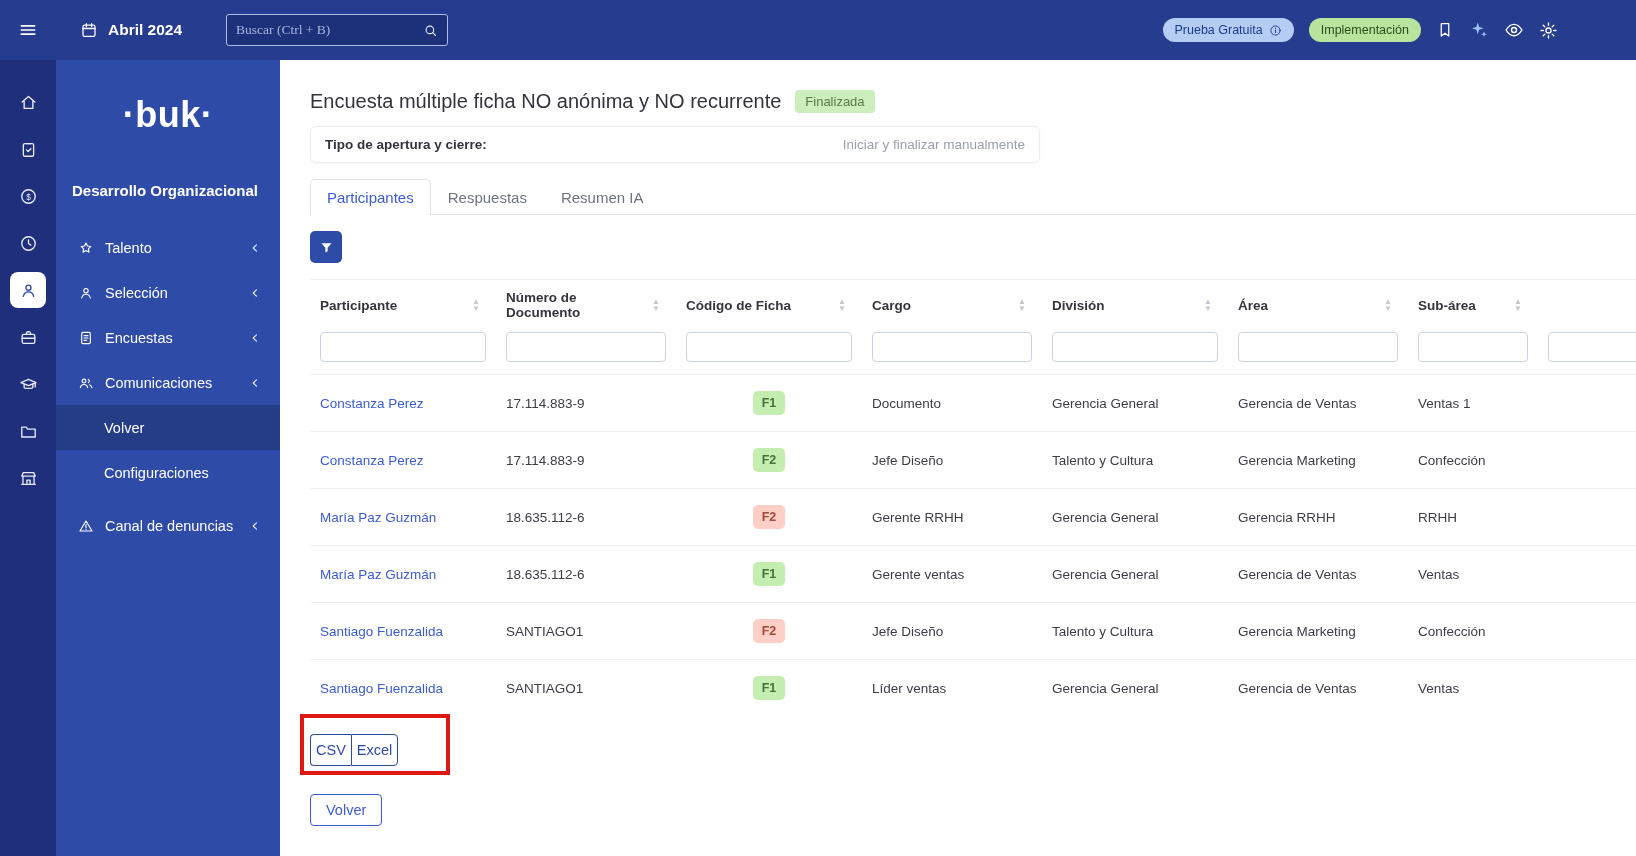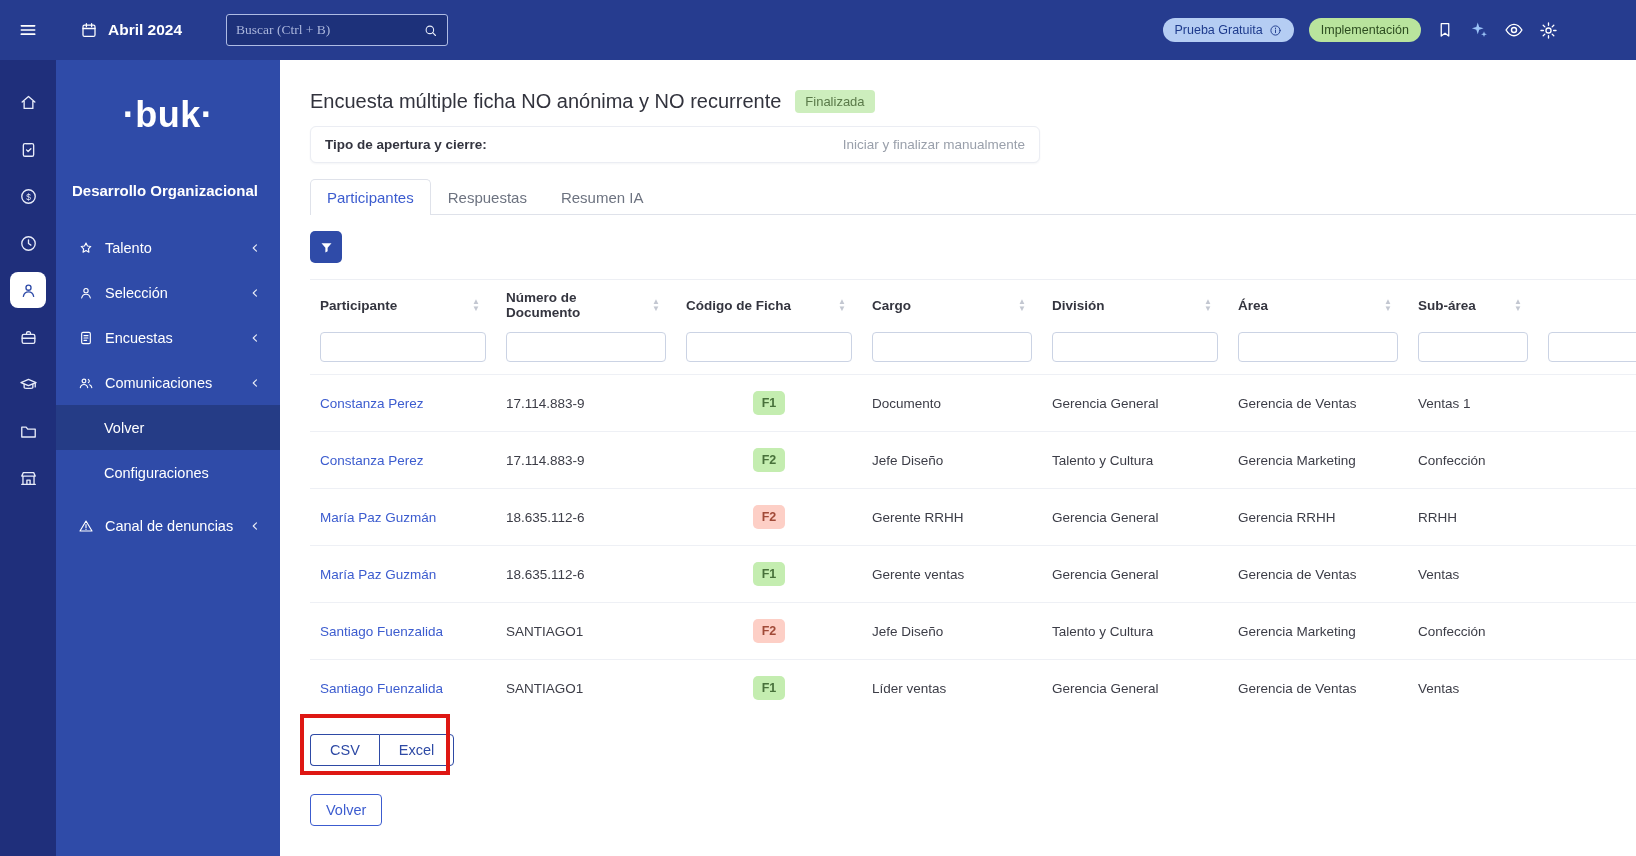--- a/index.html
+++ b/index.html
@@ -66,21 +66,21 @@
   
   .table-footer{display:flex;align-items:center;margin-top:16px;width:1326px;font-size:13.5px;color:#4a4b55}
   .tf-left{display:flex;align-items:center;gap:8px}
   .tf-left input{width:170px;height:31px;border:1px solid #cbd3e4;border-radius:4px;outline:none;padding:0 8px;font-size:13px;font-family:inherit}
   .tf-center{flex:1;text-align:center;color:#55565f}
   .tf-right{display:flex;align-items:center;gap:8px;margin-right:226px}
   .page-size{width:66px;height:32px;border:1px solid #cbd3e4;border-radius:4px;background:#fff;display:flex;align-items:center;justify-content:space-between;padding:0 7px 0 10px;cursor:pointer}
   .spinner{display:flex;flex-direction:column;font-size:7px;line-height:6px;color:#555}
   .export-row{margin-top:18px}
   .btn-group{display:inline-flex}
-  .btn{background:#fff;border:1px solid #2e4aa5;color:#2e4aa5;font-size:14.5px;padding:7px 19px;cursor:pointer;font-family:inherit}
+  .btn{background:#fff;border:1px solid #2e4aa5;color:#2e4aa5;font-size:14.5px;padding:7px 5px;cursor:pointer;font-family:inherit}
   .btn.csv{border-radius:4px 0 0 4px;border-right:none}
   .btn.excel{border-radius:0 4px 4px 0}
   .back-row{margin-top:28px}
   .back-btn{background:#fff;border:1px solid #3c5ccf;color:#3c5ccf;font-size:14.5px;padding:7px 15px;border-radius:4px;cursor:pointer;font-family:inherit}
 
   .annotation{position:absolute;left:300px;top:714px;width:150px;height:61px;border:4px solid #de1713;z-index:10;pointer-events:none}
 
   .icon{display:inline-flex;line-height:0}
   .icon svg{display:block}
   .i13 svg{width:13px;height:13px}

